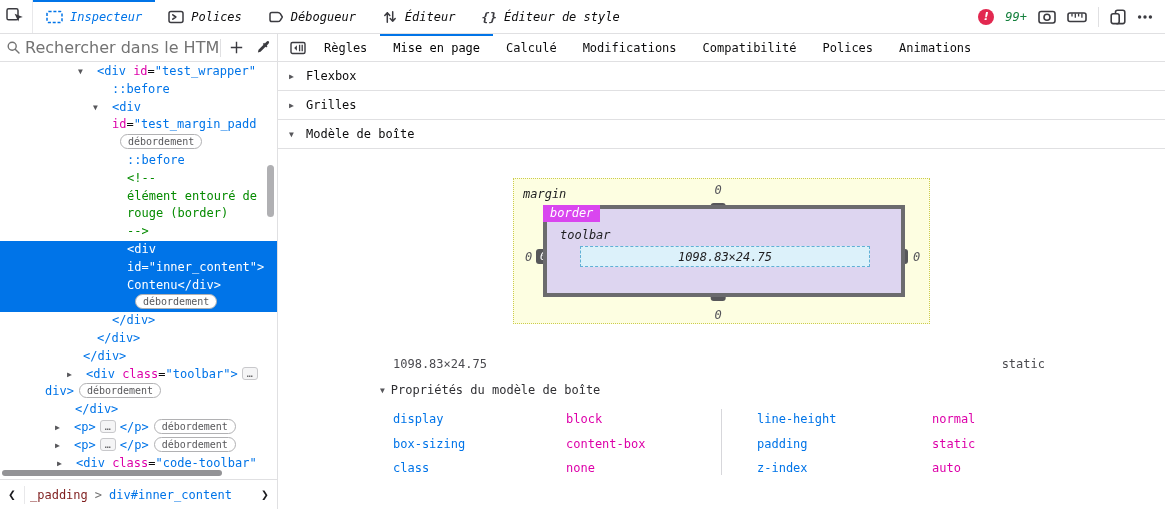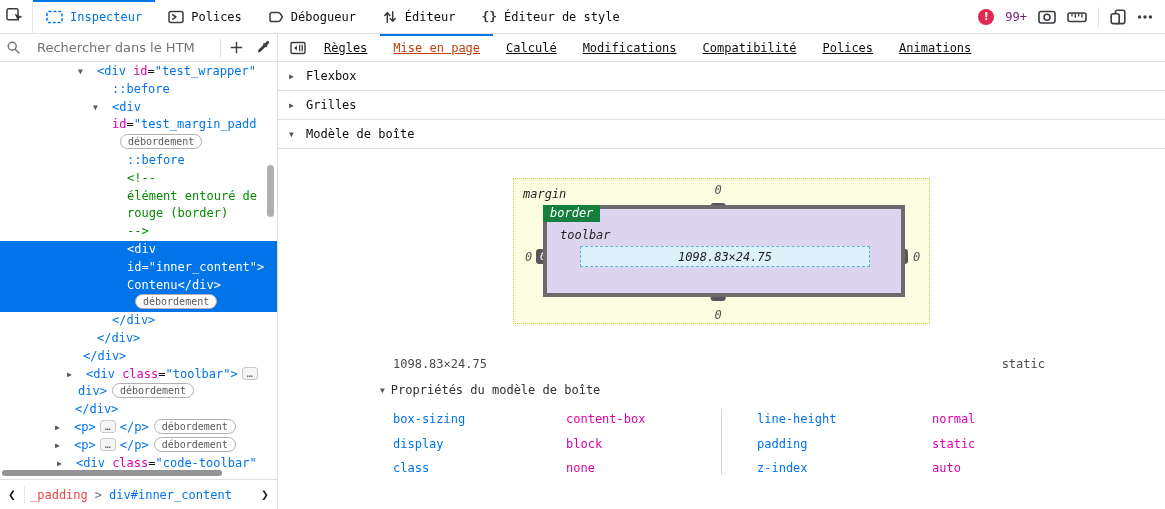--- a/index.html
+++ b/index.html
@@ -1,46 +1,46 @@
 <!DOCTYPE html>
 <html><head>
 <meta charset="utf-8">
 <style>
   html,body{margin:0;padding:0;background:#fff;}
   *{box-sizing:border-box;}
   .app{width:1165px;height:509px;position:relative;overflow:hidden;background:#fff;
        font-family:"DejaVu Sans Mono",monospace;font-size:12px;color:#0c0c0d;}
 
   
-  .top-toolbar{height:34px;border-bottom:1px solid #e0e0e2;display:flex;align-items:stretch;background:#fff;}
+  .top-toolbar{height:34px;border-bottom:1px solid #e0e0e2;display:flex;align-items:stretch;background:#fff;font-style:italic;}
   .picker-btn{width:33px;display:flex;align-items:center;justify-content:center;color:#3b3b40;border-right:1px solid #e8e8ea;}
   .toolbox-tabs{display:flex;flex:1;align-items:stretch;}
   .tab{display:flex;align-items:center;gap:7px;padding:0 13px;position:relative;color:#0c0c0d;cursor:default;}
   .tab .ticon{display:flex;align-items:center;color:#3b3b40;}
   .tab.active{color:#0074e8;}
   .tab.active .ticon{color:#0074e8;}
   .tab.active::before{content:"";position:absolute;top:0;left:0;right:0;height:2px;background:#0074e8;}
   .braces{font-size:13px;font-weight:bold;}
   .toolbar-right{display:flex;align-items:center;gap:11px;padding-right:12px;}
   .err-badge{width:16px;height:16px;border-radius:50%;background:#e22850;color:#fff;font-size:11px;font-weight:bold;
              display:flex;align-items:center;justify-content:center;font-family:"DejaVu Sans",sans-serif;}
-  .err-count{color:#701a75;}
+  .err-count{color:#15803d;}
   .tb-icon{display:flex;align-items:center;color:#3b3b40;}
   .v-sep{width:1px;height:20px;background:#e0e0e2;}
 
   
   .main{display:flex;height:475px;}
   .left-panel{width:278px;min-width:278px;border-right:1px solid #e0e0e2;display:flex;flex-direction:column;background:#fff;}
   .right-panel{flex:1;display:flex;flex-direction:column;background:#fff;overflow:hidden;}
 
   
   .search-row{height:28px;border-bottom:1px solid #e0e0e2;display:flex;align-items:center;}
   .search-icn{display:flex;margin:0 4px 0 6px;color:#737373;}
   .search-input{border:0;outline:0;flex:1;min-width:0;width:150px;background:transparent;
-                font-family:"DejaVu Sans",sans-serif;font-size:13px;color:#737373;padding:0;margin-left:12px;}
+                font-family:"DejaVu Sans",sans-serif;font-size:16px;color:#737373;padding:0;}
   .search-input::placeholder{color:#737373;opacity:1;}
   .sr-sep{width:1px;height:18px;background:#e0e0e2;margin:0 2px;}
   .sr-btn{width:27px;display:flex;align-items:center;justify-content:center;color:#3b3b40;}
 
   
   .tree{flex:1;position:relative;overflow:hidden;padding-top:1px;}
   .tree-line{height:17.8px;line-height:17.8px;white-space:nowrap;position:relative;}
   .twisty{position:absolute;top:0;font-size:8px;color:#57575b;line-height:17.8px;}
   .t-tag{color:#0074e8;}
   .t-val{color:#0074e8;}
@@ -57,42 +57,42 @@
   .tree-line.selected{background:#0074e8;}
   .tree-line.selected .t-tag,.tree-line.selected .t-attr,.tree-line.selected .t-val,
   .tree-line.selected .t-punct,.tree-line.selected .t-text,.tree-line.selected .twisty{color:#fff;}
   .vscroll{position:absolute;right:3px;top:103px;width:7px;height:52px;border-radius:4px;background:#b0b0b3;}
   .hscroll{position:absolute;left:2px;bottom:3px;width:220px;height:6px;border-radius:3px;background:#939396;}
 
   
   .crumb-bar{height:30px;border-top:1px solid #e0e0e2;display:flex;align-items:center;background:#fff;}
   .crumb-nav{width:24px;display:flex;align-items:center;justify-content:center;font-weight:bold;font-size:13px;color:#1a1a1e;}
   .crumb-sep-line{width:1px;height:18px;background:#e8e8ea;margin-right:5px;}
-  .crumb-prev{color:#ef4444;}
+  .crumb-prev{color:#7f1d1d;}
   .crumb-gt{color:#737373;margin:0 7px;}
   .crumb-cur{color:#0074e8;}
   .crumb-spacer{flex:1;}
 
   
   .layout-tabs{height:28px;border-bottom:1px solid #e0e0e2;display:flex;align-items:stretch;padding-left:7px;}
   .lt-toggle{display:flex;align-items:center;justify-content:center;width:26px;color:#3b3b40;}
-  .ltab{display:flex;align-items:center;padding:0 13px;position:relative;color:#0c0c0d;text-decoration:underline;}
-  .ltab.active{color:#c2410c;}
+  .ltab{display:flex;align-items:center;padding:0 13px;position:relative;color:#0c0c0d;}
+  .ltab.active{color:#000000;}
   .ltab.active::before{content:"";position:absolute;top:0;left:0;right:0;height:2px;background:#0074e8;}
 
   
   .sect{height:29px;border-bottom:1px solid #e0e0e2;display:flex;align-items:center;padding-left:11px;gap:8px;background:#fff;}
   .sect .arr{color:#57575b;font-size:8px;width:9px;}
 
   
   .bm-wrap{position:relative;height:202px;font-style:italic;}
   .bm-margin{position:absolute;left:235px;top:29px;width:417px;height:146px;background:#fdfee1;border:1px dotted #cccc4e;}
   .bm-mlabel{position:absolute;left:9px;top:8px;color:#1d1d1f;}
   .bm-border{position:absolute;left:29px;top:26px;width:362px;height:92px;border:4px solid #6b6b6e;background:#ddd5f0;}
-  .bm-blabel{position:absolute;left:-4px;top:-4px;background:#15803d;color:#fff;padding:1px 7px 2px;font-size:12px;line-height:14px;}
+  .bm-blabel{position:absolute;left:-4px;top:-4px;background:#d946ef;color:#fff;padding:1px 7px 2px;font-size:12px;line-height:14px;}
   .bm-plabel{position:absolute;left:13px;top:19px;color:#1d1d1f;}
   .bm-content{position:absolute;left:33px;top:37px;width:290px;height:21px;background:#dcf1fa;border:1px dashed #61b0d6;
               display:flex;align-items:center;justify-content:center;color:#1d1d1f;}
   .bm-val{position:absolute;color:#54545a;line-height:14px;}
   .bm-chip{position:absolute;background:#57575a;color:#fff;border-radius:3px;padding:1px 4px;font-size:11px;line-height:13px;}
   .cx{left:204px;transform:translateX(-50%);}
 
   
   .dims-row{height:26px;display:flex;align-items:center;padding-left:115px;color:#4a4a4f;}
   .dims-pos{margin-left:auto;margin-right:120px;}
@@ -231,21 +231,21 @@
           <div class="tree-line" style="padding-left: 127px;"><span class="t-comment">rouge (border)</span></div>
           <div class="tree-line" style="padding-left: 127px;"><span class="t-comment">--&gt;</span></div>
           <div class="tree-line selected" style="padding-left: 127px;"><span class="t-tag">&lt;div</span></div>
           <div class="tree-line selected" style="padding-left: 127px;"><span class="t-attr">id</span><span class="t-punct">=</span><span class="t-val">"inner_content"</span><span class="t-tag">&gt;</span></div>
           <div class="tree-line selected" style="padding-left: 127px;"><span class="t-text">Contenu</span><span class="t-tag">&lt;/div&gt;</span></div>
           <div class="tree-line selected" style="padding-left: 135px;"><span class="t-badge">débordement</span></div>
           <div class="tree-line" style="padding-left: 112px;"><span class="t-tag">&lt;/div&gt;</span></div>
           <div class="tree-line" style="padding-left: 97px;"><span class="t-tag">&lt;/div&gt;</span></div>
           <div class="tree-line" style="padding-left: 83px;"><span class="t-tag">&lt;/div&gt;</span></div>
           <div class="tree-line" style="padding-left: 86px;"><span class="twisty" style="left: 67px;">▶</span><span class="t-tag">&lt;div </span><span class="t-attr">class</span><span class="t-punct">=</span><span class="t-val">"toolbar"</span><span class="t-tag">&gt;</span><span class="t-ell">…</span></div>
-          <div class="tree-line" style="padding-left: 78px;"><span class="t-tag">div&gt;</span><span class="t-badge">débordement</span></div>
+          <div class="tree-line" style="padding-left: 45px;"><span class="t-tag">div&gt;</span><span class="t-badge">débordement</span></div>
           <div class="tree-line" style="padding-left: 75px;"><span class="t-tag">&lt;/div&gt;</span></div>
           <div class="tree-line" style="padding-left: 74px;"><span class="twisty" style="left: 55px;">▶</span><span class="t-tag">&lt;p&gt;</span><span class="t-ell">…</span><span class="t-tag">&lt;/p&gt;</span><span class="t-badge">débordement</span></div>
           <div class="tree-line" style="padding-left: 74px;"><span class="twisty" style="left: 55px;">▶</span><span class="t-tag">&lt;p&gt;</span><span class="t-ell">…</span><span class="t-tag">&lt;/p&gt;</span><span class="t-badge">débordement</span></div>
           <div class="tree-line" style="padding-left: 76px;"><span class="twisty" style="left: 57px;">▶</span><span class="t-tag">&lt;div </span><span class="t-attr">class</span><span class="t-punct">=</span><span class="t-val">"code-toolbar"</span></div>
         </div>
       <div class="crumb-bar">
         <span class="crumb-nav">❮</span>
         <span class="crumb-sep-line"></span>
         <span class="crumb-prev">_padding</span>
         <span class="crumb-gt">&gt;</span>
@@ -324,26 +324,26 @@
       </div>
 
       <div class="props-title">
         <span class="arr">▼</span>
         <span>Propriétés du modèle de boîte</span>
       </div>
 
       <div class="props">
         <div class="pcol pcol1">
             <div class="prow">
+              <span class="pname">display</span>
+              <span class="pval">block</span>
+            </div>
+            <div class="prow">
               <span class="pname">box-sizing</span>
               <span class="pval">content-box</span>
-            </div>
-            <div class="prow">
-              <span class="pname">display</span>
-              <span class="pval">block</span>
             </div>
             <div class="prow">
               <span class="pname">class</span>
               <span class="pval">none</span>
             </div>
           </div>
         <div class="pdivider"></div>
         <div class="pcol pcol2">
             <div class="prow">
               <span class="pname">line-height</span>

